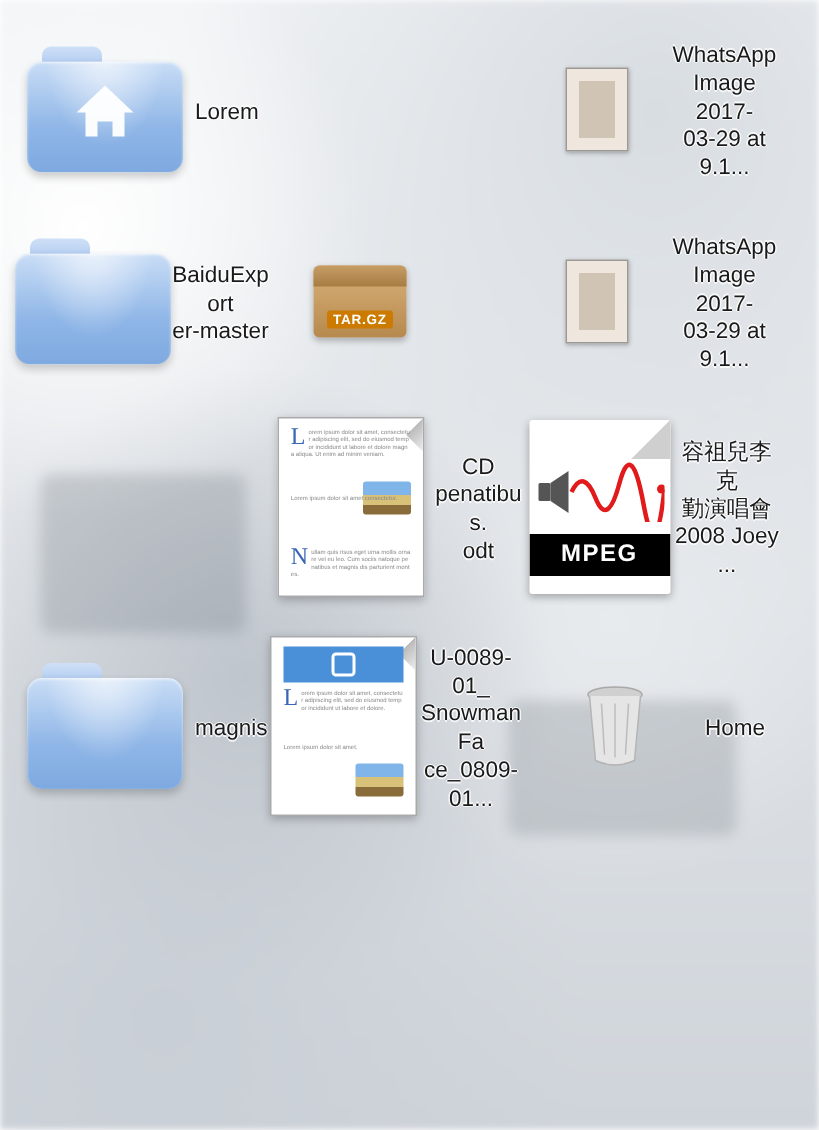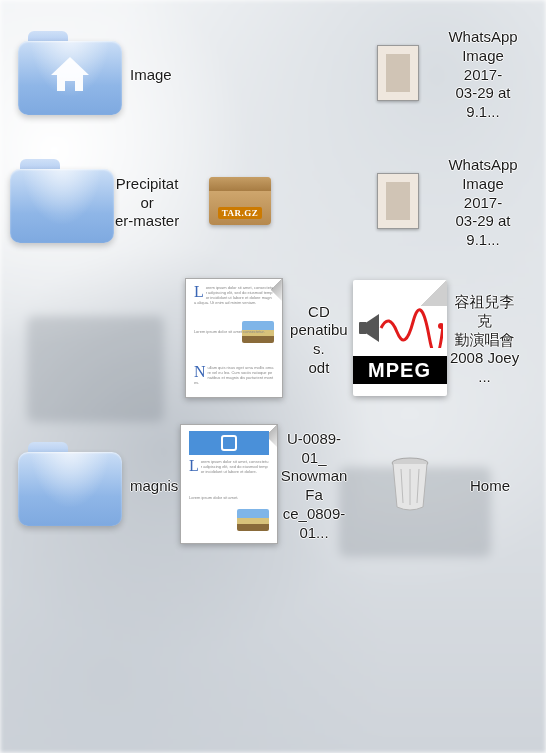--- a/index.html
+++ b/index.html
@@ -116,21 +116,20 @@
 
   
   .package {
     width: 72px;
     height: 72px;
     position: relative;
     display: flex;
     align-items: center;
     justify-content: center;
     flex-direction: column;
-    font-family: Liberation Serif, serif;
   }
   .package .box {
     width: 62px;
     height: 48px;
     background: linear-gradient(#d8b27a, #b6894e);
     border-radius: 4px;
     position: relative;
     box-shadow: 0 2px 4px rgba(0,0,0,0.25);
   }
   .package .box::before {
@@ -246,21 +245,21 @@
     left:4px; top:28px;
     width:86px; height:40px;
   }
   .mpeg .band {
     position:absolute;
     left:0; right:0; bottom:12px;
     height:28px;
     background:#000;
     color:#fff;
     font-weight:bold;
-    font-size:20px;
+    font-size:16px;
     letter-spacing:1px;
     display:flex;
     align-items:center;
     justify-content:center;
   }
 
   
   .trash {
     width: 60px;
     height: 68px;
@@ -293,41 +292,41 @@
       <div class="folder">
         <div class="tab"></div>
         <div class="body"></div>
         <div class="glyph">
           <svg width="46" height="40" viewBox="0 0 46 40">
             <path d="M23 2 L42 20 H36 V36 H28 V26 H18 V36 H10 V20 H4 Z" fill="#ffffff" opacity="0.95"></path>
           </svg>
         </div>
       </div>
     </div>
-    <div class="caption">Image</div>
+    <div class="caption">Lorem</div>
   </div>
 
 
   <div class="desktop-icon c3 r1 cell-small">
     <div class="icon-graphic">
       <div class="img-thumb"></div>
     </div>
     <div class="caption">WhatsApp
 Image 2017-
 03-29 at 9.1...</div>
   </div>
 
   <div class="desktop-icon c1 r2">
     <div class="icon-graphic">
       <div class="folder">
           <div class="tab"></div>
           <div class="body"></div>
         </div>
     </div>
-    <div class="caption">Precipitator
+    <div class="caption">BaiduExport
 er-master</div>
   </div>
 
   <div class="desktop-icon c2 r2 cell-small">
     <div class="icon-graphic">
       <div class="package">
         <div class="box"></div>
         <div class="label">TAR.GZ</div>
       </div>
     </div>

